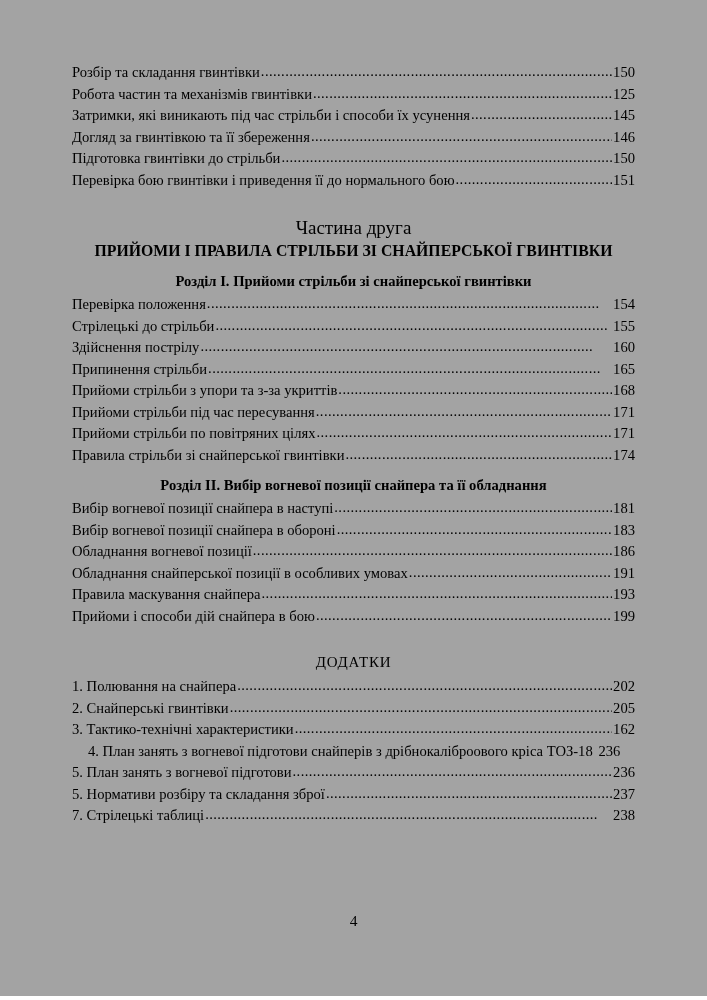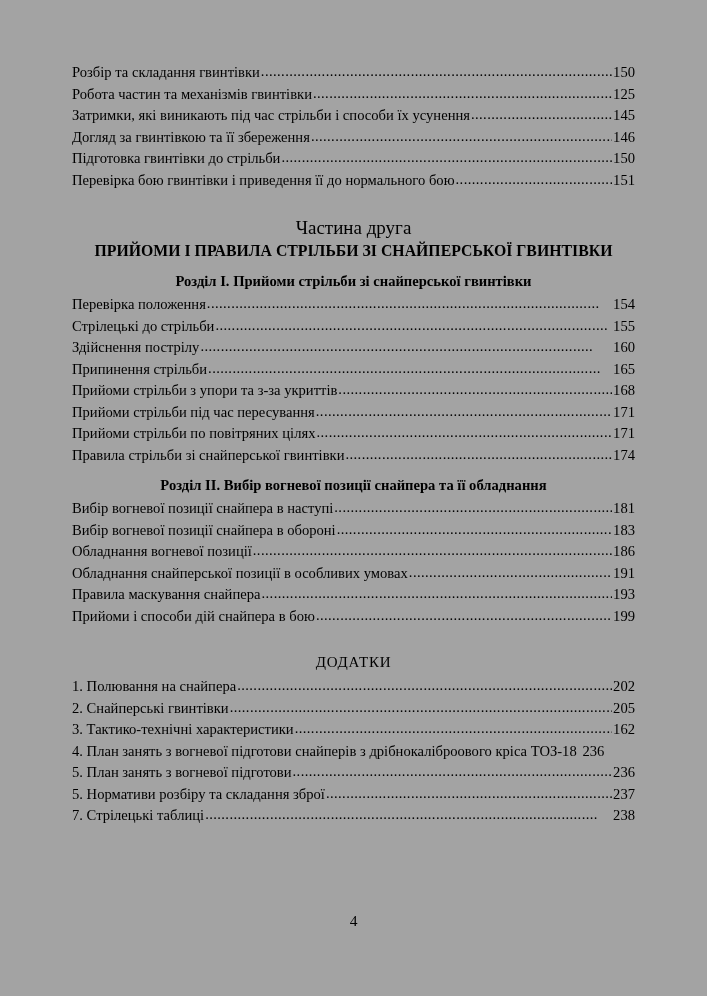--- a/index.html
+++ b/index.html
@@ -47,20 +47,21 @@
   .toc-entry .page-num {
     flex: 0 0 auto;
     text-align: right;
   }
   .toc-entry.wrap {
     display: block;
     white-space: normal;
   }
   .toc-entry.wrap .title {
     display: inline;
+    margin-left: 16px;
   }
   .part-heading {
     margin-top: 26px;
     font-size: 19px;
     line-height: 22px;
     text-align: center;
   }
   .part-title {
     font-size: 15.8px;
     line-height: 23px;

